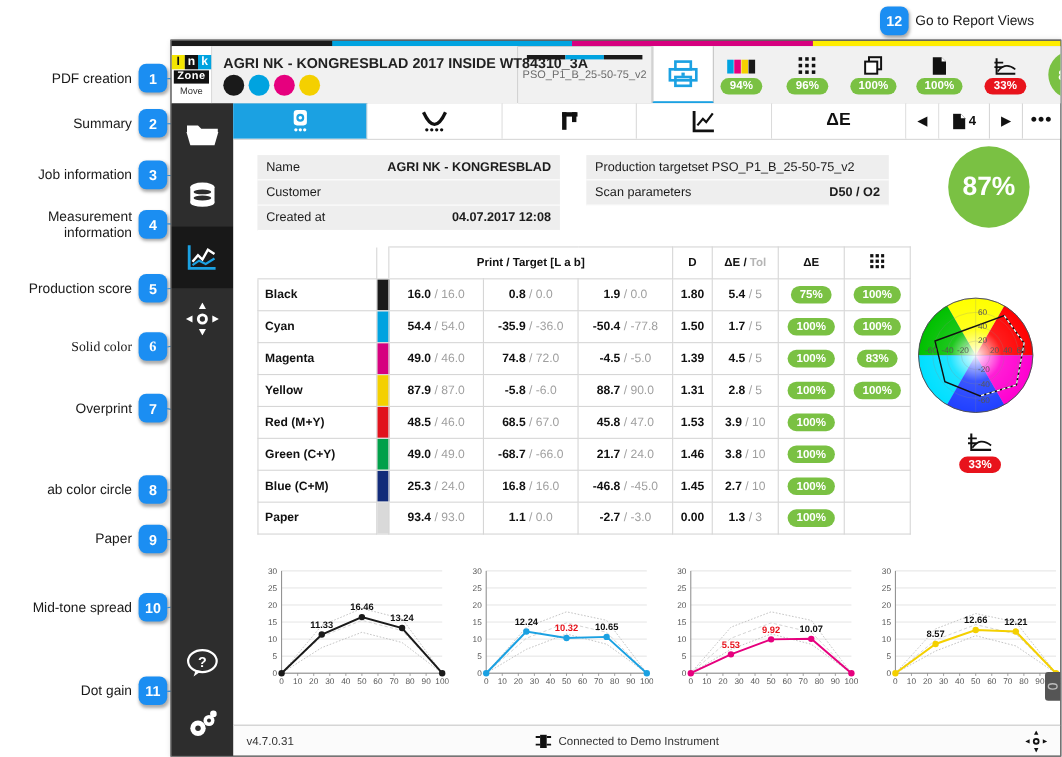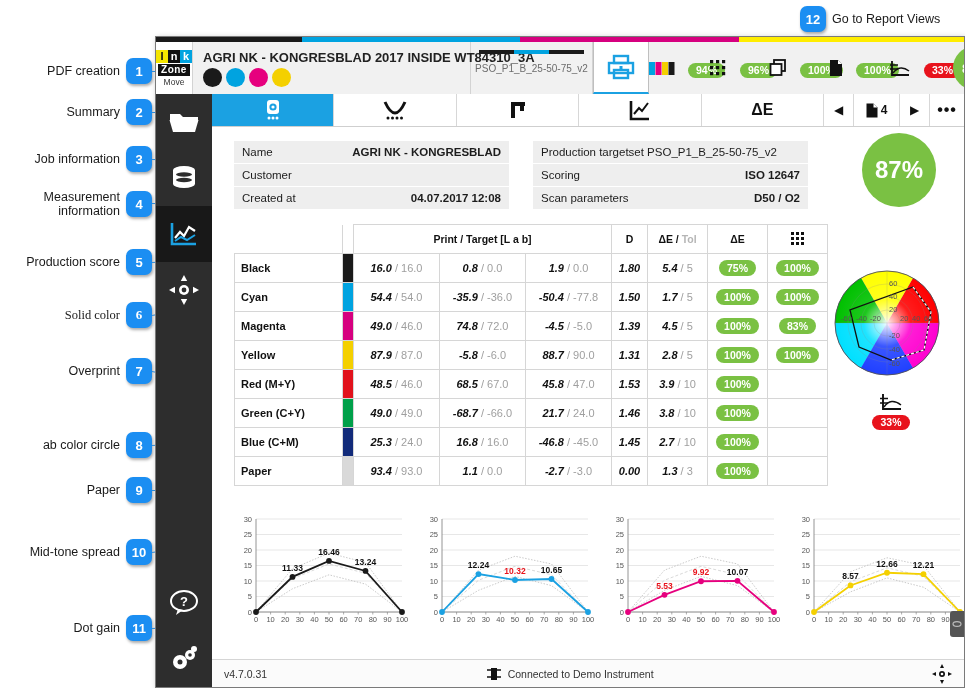--- a/index.html
+++ b/index.html
@@ -88,21 +88,21 @@
     flex: none; width: 56px; background: #fff;
     border-left: 1px solid #bfbfbf; border-right: 1px solid #bfbfbf;
     border-bottom: 2px solid #1ba1e2;
     display: flex; align-items: center; justify-content: center;
   }
 
   .metrics {
     flex: 1; background: #f1f1f1; display: flex; align-items: center;
     justify-content: flex-end; padding-right: 12px; gap: 10px; position: relative;
   }
-  .metric { width: 50px; display: flex; flex-direction: row; align-items: flex-end; gap: 13px; }
+  .metric { width: 50px; display: flex; flex-direction: column; align-items: center; gap: 1px; }
   .metric .mi { height: 20px; display: flex; align-items: center; justify-content: center; }
   .pill {
     font-size: 10.5px; font-weight: bold; color: #fff;
     border-radius: 9px; padding: 2px 8px; line-height: 11px;
   }
   .pill-ok { background: #7ac143; }
   .pill-bad { background: #e8131c; }
   .score-circle {
     width: 44px; height: 44px; border-radius: 50%; background: #7ac143; color: #fff;
     display: flex; align-items: center; justify-content: center;
@@ -179,21 +179,21 @@
   .col-name { width: 108px; }
   .col-swatch { width: 11px; padding: 0 !important; }
   .col-lab { width: 86px; }
   .col-d { width: 36px; }
   .col-de { width: 60px; }
   .col-dep { width: 60px; }
   .col-dg { width: 60px; }
   td.name { font-weight: bold; font-size: 11px; color: #111; text-align: left; }
   td.lab { text-align: center; }
   td.num { text-align: center; }
-  .val { font-weight: bold; color: #111; font-style: italic; }
+  .val { font-weight: bold; color: #111; }
   .tgt { color: #9f9f9f; font-weight: normal; }
   .swatch { width: 11px; height: 100%; display: block; }
   td.pillcell { text-align: center; }
 
   
   .ab-wheel { position: absolute; right: 22px; top: 58px; width: 110px; height: 110px; }
   .midtone-box {
     position: absolute; right: 38px; top: 182px; width: 70px;
     display: flex; flex-direction: column; align-items: center; gap: 3px;
   }
@@ -527,24 +527,20 @@
           </div>
           <div class="info-line">
             <span class="k">Created at</span>
             <span class="v">04.07.2017 12:08</span>
           </div>
         </div>
         <div class="info-tbl">
           <div class="info-line">
             <span class="k">Production targetset PSO_P1_B_25-50-75_v2</span>
             <span class="v"></span>
-          </div>
-          <div class="info-line">
-            <span class="k">Scoring</span>
-            <span class="v">ISO 12647</span>
           </div>
           <div class="info-line">
             <span class="k">Scan parameters</span>
             <span class="v">D50 / O2</span>
           </div>
         </div>
         <div class="big-score">87%</div>
       </div>
 
       <div class="tbl-wrap">

